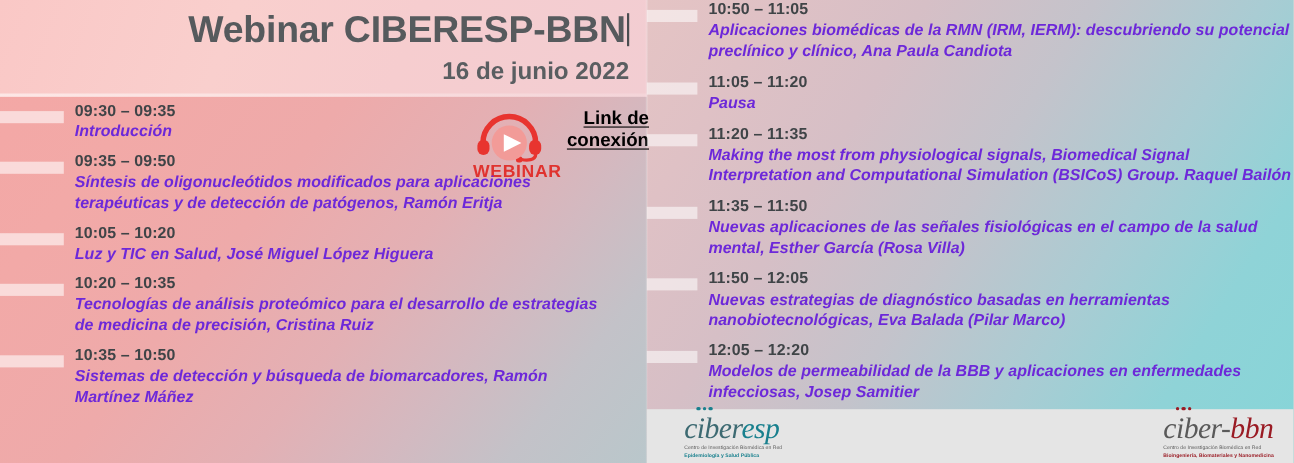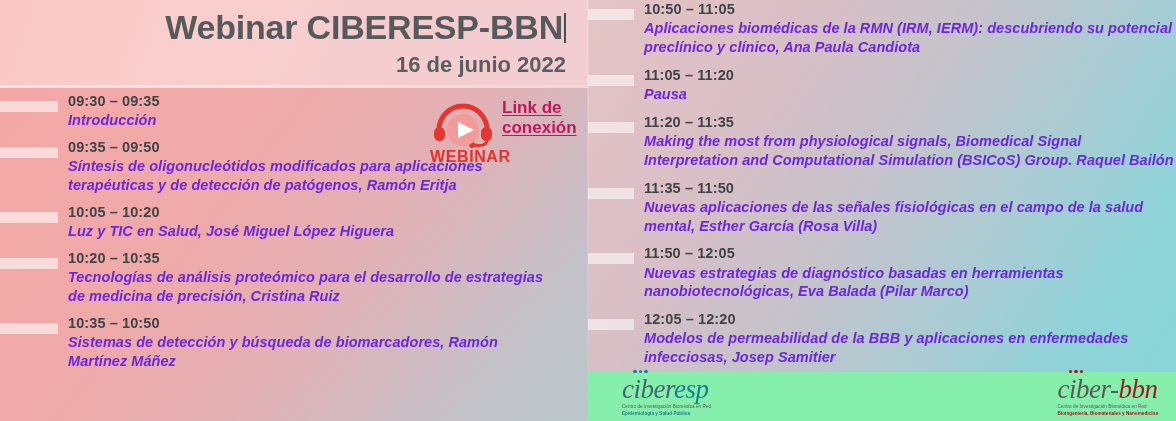--- a/index.html
+++ b/index.html
@@ -43,36 +43,36 @@
     content:"";position:absolute;left:0;right:0;bottom:0;height:3px;
     background:linear-gradient(90deg,rgba(255,255,255,.55),rgba(255,255,255,.15));
   }
   
   .seam{position:absolute;left:587px;top:0;width:2px;height:421px;
     background:linear-gradient(180deg,rgba(255,255,255,.18),rgba(255,255,255,.05));}
 
   
   .header{position:absolute;left:0;top:0;width:588px;height:88px;
     display:flex;flex-direction:column;align-items:flex-end;
-    justify-content:center;padding-right:22px;box-sizing:border-box;}
+    justify-content:center;padding-right:16px;box-sizing:border-box;}
   .title{
     font-size:34px;font-weight:bold;color:#565a5d;letter-spacing:-0.2px;
     line-height:1.05;white-space:nowrap;
   }
   .caret{display:inline-block;width:2px;height:30px;background:#4a4d50;
     vertical-align:-4px;margin-left:1px;}
   .subtitle{font-size:22px;font-weight:bold;color:#5a5e61;margin-top:6px;}
 
   
   .webinar-block{position:absolute;left:430px;top:96px;width:160px;height:70px;}
   .webinar-icon{position:absolute;left:0px;top:0px;width:66px;height:52px;}
   .webinar-word{position:absolute;left:0px;top:52px;width:66px;text-align:right;
     font-size:16px;font-weight:bold;color:#e0332f;letter-spacing:.6px;}
-  .link-box{position:absolute;left:72px;top:2px;width:88px;text-align:left;
-    font-size:17px;font-weight:bold;line-height:1.18;color:#be185d;
+  .link-box{position:absolute;left:72px;top:2px;width:88px;text-align:right;
+    font-size:17px;font-weight:bold;line-height:1.18;color:#000000;
     text-decoration:underline;text-underline-offset:2px;cursor:pointer;}
 
   
   .agenda{position:absolute;box-sizing:border-box;}
   .agenda-left{left:0;top:92px;width:552px;height:329px;padding:0 8px 0 0;}
   .agenda-right{left:588px;top:0;width:588px;height:280px;}
 
   .item{position:relative;display:flex;align-items:flex-start;}
   .bullet{flex:0 0 auto;width:58px;height:11px;margin-top:9px;
     background:rgba(255,255,255,.58);}
@@ -80,21 +80,21 @@
   .item-body{flex:1 1 auto;padding-left:10px;}
   .time{font-size:14.5px;font-weight:bold;color:#3f4447;line-height:1.25;
     letter-spacing:.1px;}
   .desc{font-size:14.5px;font-weight:bold;font-style:italic;color:#6d28d9;
     line-height:1.3;margin-top:1px;letter-spacing:.05px;}
   .agenda-left .item{margin-bottom:8px;}
   .agenda-right .item{margin-bottom:9px;}
 
   
   .footer{position:absolute;left:588px;top:372px;width:588px;height:49px;
-    background:#86efac;display:flex;align-items:center;justify-content:space-between;
+    background:#e5e5e5;display:flex;align-items:center;justify-content:space-between;
     padding:0 18px 0 34px;box-sizing:border-box;}
   .logo{display:flex;flex-direction:column;align-items:flex-start;}
   .logo-word{font-family:"Liberation Serif", serif;font-style:italic;
     font-size:27px;line-height:1;letter-spacing:-0.5px;position:relative;}
   .logo-dots{position:absolute;top:-6px;left:11px;display:flex;gap:2px;}
   .logo-dots span{display:block;width:3.5px;height:3.5px;border-radius:50%;}
   .logo-sub{font-size:4.6px;line-height:1.5;letter-spacing:.05px;margin-top:1px;}
   .logo-sub .l2{font-weight:bold;}
   
   .esp .c1{color:#3d6a72;} .esp .c2{color:#19808e;}

